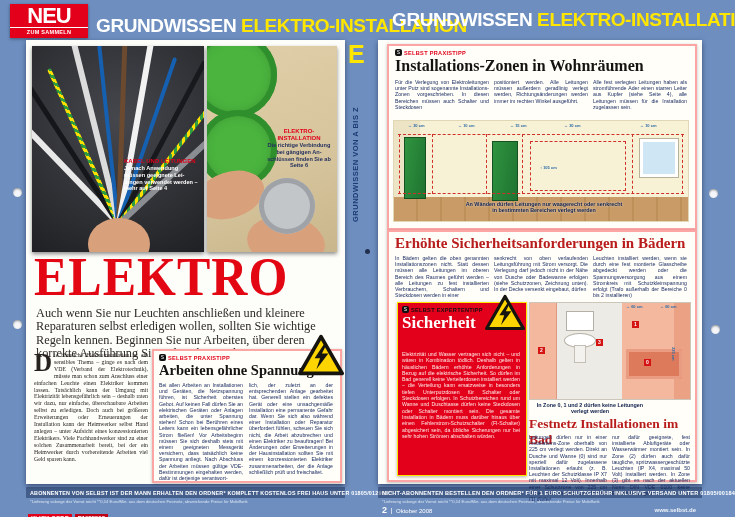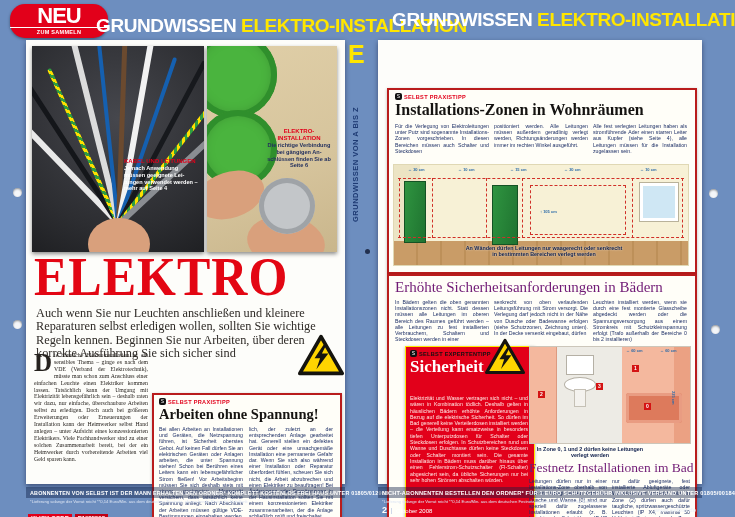--- a/index.html
+++ b/index.html
@@ -22,21 +22,21 @@
   .green-ring{position:absolute;border-radius:50%;background:#4ab43e;
               box-shadow:inset 0 0 0 6px #2f8f2c, inset 0 0 14px rgba(0,0,0,.35);}
   .photo-label-red{color:#e2001a;font-weight:bold;font-size:6px;line-height:7px;text-transform:uppercase;}
   .photo-cap-white{color:#ffffff;font-weight:bold;font-size:5.6px;line-height:6.8px;}
   .photo-cap-dark{color:#23305e;font-weight:bold;font-size:5.6px;line-height:6.8px;}
   .headline{font-family:"Liberation Serif", serif;font-weight:bold;color:#e30613;
             font-size:50px;line-height:50px;letter-spacing:1px;transform:scaleY(1.08);transform-origin:top left;}
   .intro{font-family:"Liberation Serif", serif;color:#2e2a26;font-size:12.3px;line-height:13.3px;font-weight:500;}
   .bodycol{font-family:"Liberation Serif", serif;color:#26221e;font-size:5.8px;line-height:6.9px;text-align:justify;}
   .dropcap{float:left;font-size:25px;line-height:22px;font-weight:bold;padding-right:2px;color:#26221e;}
-  .ybox{position:absolute;background:#fffef8;border:2px solid #b91c1c;box-shadow:0 1px 3px rgba(0,0,0,.25);margin-top:44px;}
+  .ybox{position:absolute;background:#fffef8;border:2px solid #fca5a5;box-shadow:0 1px 3px rgba(0,0,0,.25);}
   .kicker{display:flex;align-items:center;gap:2px;}
   .kicker-txt{color:#e2001a;font-weight:bold;font-size:5.6px;letter-spacing:.3px;}
   .kicker-ico{width:7px;height:7px;background:#111;color:#fff;font-size:5px;line-height:7px;
               text-align:center;border-radius:2px;}
   .box-title{font-family:"Liberation Serif", serif;font-weight:bold;color:#151311;}
   .tinytext{color:#1d2f66;font-size:5.2px;line-height:6.2px;text-align:justify;}
   .cols{display:flex;}
   .stripe{position:absolute;background:rgba(12,28,66,.42);display:flex;align-items:center;}
   .stripe-txt{color:#fff;font-weight:bold;font-size:5.9px;letter-spacing:.2px;white-space:nowrap;padding-left:4px;}
   .footnote{color:#dde5f3;font-size:4.2px;}
@@ -62,32 +62,32 @@
   .redbox-title{font-family:"Liberation Serif", serif;font-weight:bold;color:#ffffff;
                 font-size:17px;line-height:17px;}
   .redbox-body{color:#ffe9e6;font-size:5.2px;line-height:6.3px;text-align:justify;}
   .bath{position:absolute;background:#edebe5;border:1px solid #ccc6ba;overflow:hidden;}
   .zone-salmon{position:absolute;background:#f4b89e;}
   .tub{position:absolute;background:#dd7a5c;border-radius:3px;box-shadow:inset 0 0 0 3px #e99c82;}
   .zone-badge{position:absolute;width:7px;height:7px;background:#d41313;color:#fff;font-size:5px;
               line-height:7px;text-align:center;font-weight:bold;}
   .bad-cols{color:#1d2f66;font-size:5.2px;line-height:6.2px;text-align:justify;}
   .tri{position:absolute;}
-  .sec-title{font-family:"Liberation Serif", serif;font-weight:normal;color:#701a75;}
+  .sec-title{font-family:"Liberation Serif", serif;font-weight:bold;color:#b91c1c;}
   .pageinfo{color:#fff;display:flex;align-items:baseline;gap:4px;}
   .pageinfo .num{font-weight:bold;font-size:9px;}
   .pageinfo .iss{font-size:6px;border-left:1px solid #cfd8e8;padding-left:4px;}
   .website{color:#eef2f8;font-size:6px;font-weight:bold;}
 </style>
 </head>
 <body>
 
 <div id="canvas">
 
-  <div class="abs neu-badge" style="left:10px;top:4px;width:98px;height:34px;border-radius:15px;">
+  <div class="abs neu-badge" style="left:10px;top:4px;width:78px;height:34px;">
     <div class="neu-big">NEU</div>
     <div class="neu-small">ZUM SAMMELN</div>
   </div>
   <div class="abs hdr-title" style="left:96px;top:15px;">
     <span class="hdr-white">GRUNDWISSEN</span>
     <span class="hdr-yellow">ELEKTRO-INSTALLATION</span>
   </div>
   <div class="abs hdr-title" style="left:392px;top:9px;">
     <span class="hdr-white">GRUNDWISSEN</span>
     <span class="hdr-yellow">ELEKTRO-INSTALLATION</span>
@@ -212,21 +212,21 @@
     </div>
 
     <div class="ybox" style="left:9px;top:190px;width:306px;height:248px;">
       <div class="sec-title" style="position:absolute;left:6px;top:3px;font-size:15px;">Erhöhte Sicherheitsanforderungen in Bädern</div>
       <div class="cols" style="position:absolute;left:6px;top:23px;gap:5px;">
         <div class="tinytext" style="width:94px;">In Bädern gelten die oben genannten Installationszonen nicht. Statt dessen müssen alle Leitungen im oberen Bereich des Raumes geführt werden – alle Leitungen zu fest installierten Verbrauchern, Schaltern und Steckdosen werden in einer</div>
         <div class="tinytext" style="width:94px;">senkrecht von oben verlaufenden Leitungsführung mit Strom versorgt. Die Verlegung darf jedoch nicht in der Nähe von Dusche oder Badewanne erfolgen (siehe Schutzzonen, Zeichnung unten). In der Decke versenkt eingebaut, dürfen</div>
         <div class="tinytext" style="width:94px;">Leuchten installiert werden, wenn sie durch eine fest montierte Glasscheibe abgedeckt werden oder die Spannungsversorgung aus einem Stromkreis mit Schutzkleinspannung erfolgt (Trafo außerhalb der Bereiche 0 bis 2 installieren)</div>
       </div>
 
-      <div class="redbox" style="left:16px;top:70px;width:128px;height:172px;text-decoration:underline;">
+      <div class="redbox" style="left:8px;top:70px;width:128px;height:172px;text-decoration:underline;">
         <div class="kicker" style="position:absolute;left:4px;top:3px;">
           <span class="kicker-ico">S</span>
           <span class="kicker-txt" style="color:#111;">SELBST EXPERTENTIPP</span>
         </div>
         <div class="redbox-title" style="position:absolute;left:4px;top:11px;">Sicherheit</div>
         <div class="redbox-body" style="position:absolute;left:4px;top:48px;width:118px;">Elektrizität und Wasser vertragen sich nicht – und wären in Kombination tödlich. Deshalb gelten in häuslichen Bädern erhöhte Anforderungen in Bezug auf die elektrische Sicherheit. So dürfen im Bad generell keine Verteilerdosen installiert werden – die Verteilung kann ersatzweise in besonders tiefen Unterputzdosen für Schalter oder Steckdosen erfolgen. In Schutzbereichen rund um Wanne und Duschtasse dürfen keine Steckdosen oder Schalter montiert sein. Die gesamte Installation in Bädern muss darüber hinaus über einen Fehlerstrom-Schutzschalter (FI-Schalter) abgesichert sein, da übliche Sicherungen nur bei sehr hohen Strömen abschalten würden.</div>
       </div>
       <div class="tri" style="left:96px;top:62px;width:40px;height:37px;">
         <svg viewBox="0 0 100 90" width="40" height="37">
           <path d="M50 5 L96 85 L4 85 Z" fill="#ffd500" stroke="#15140f" stroke-width="8" stroke-linejoin="round"></path>

